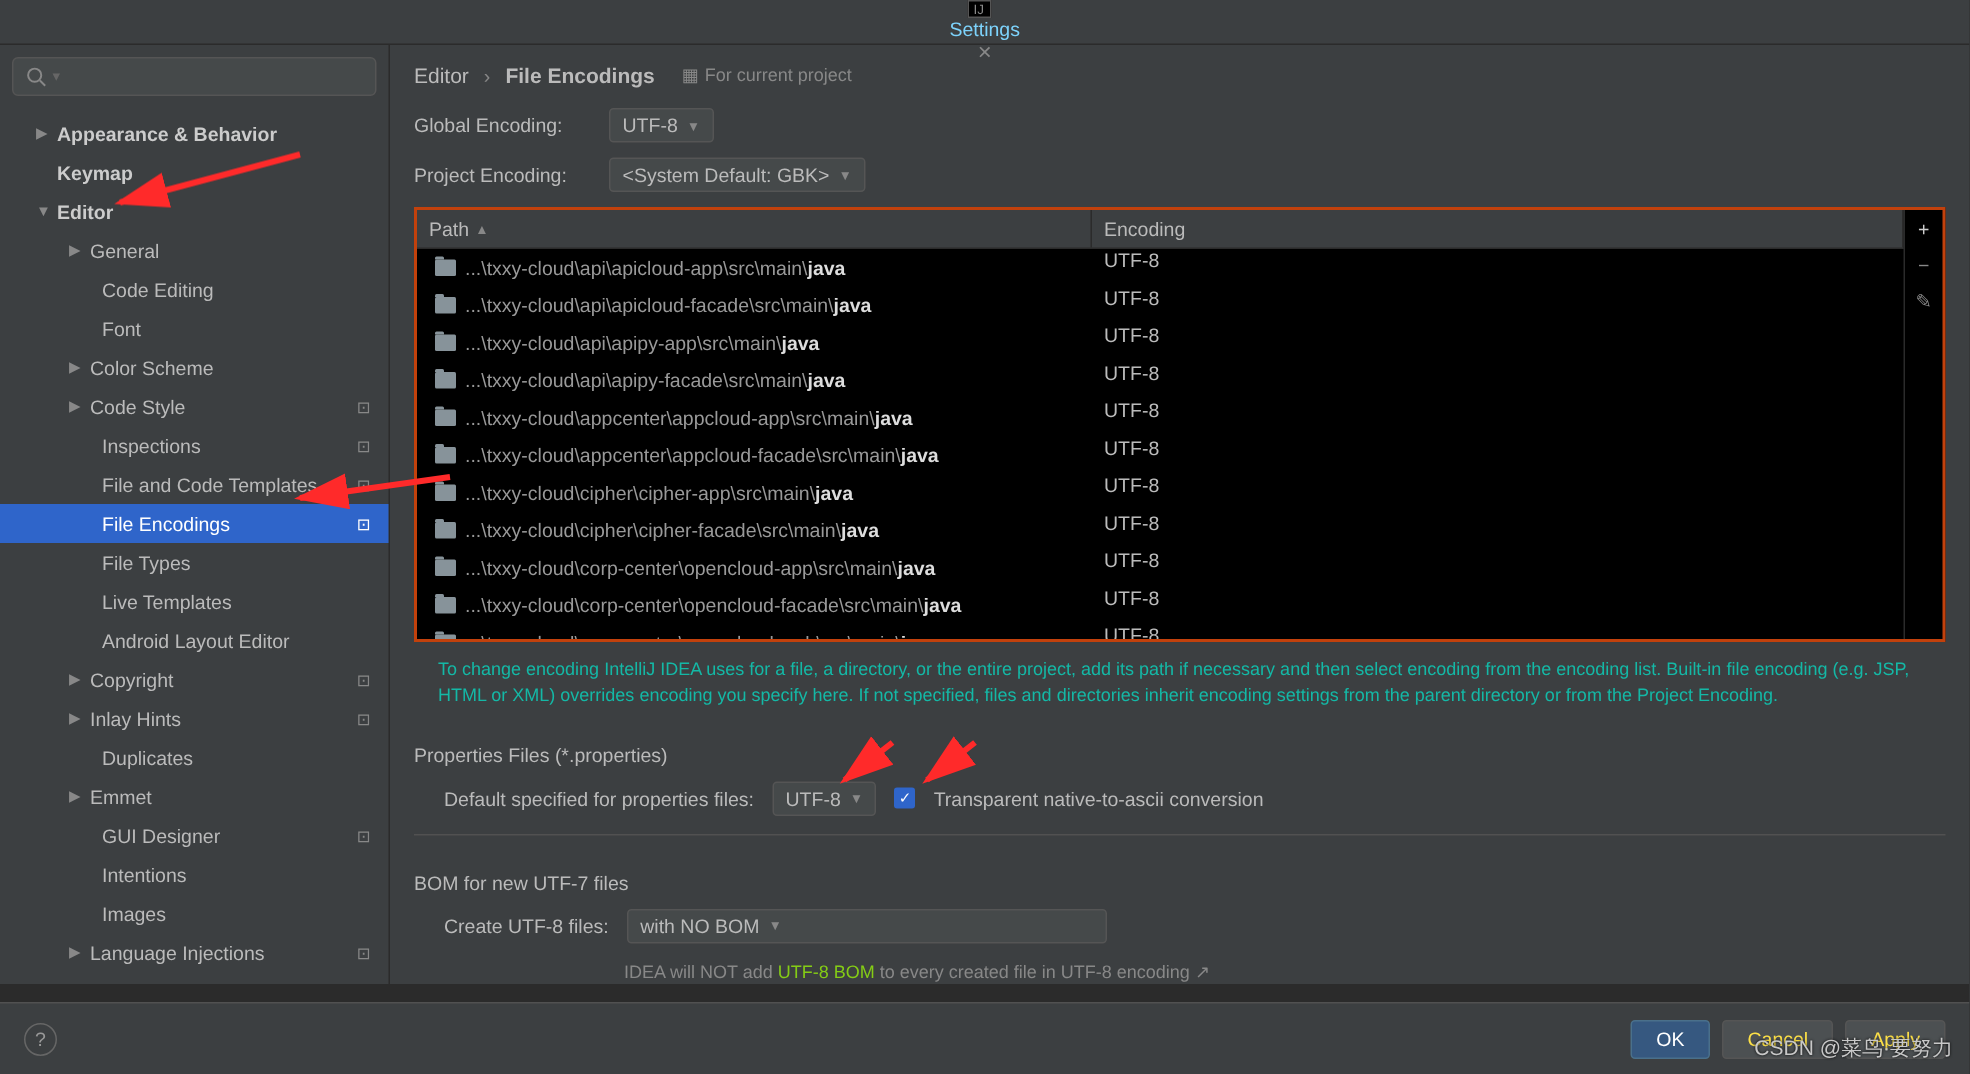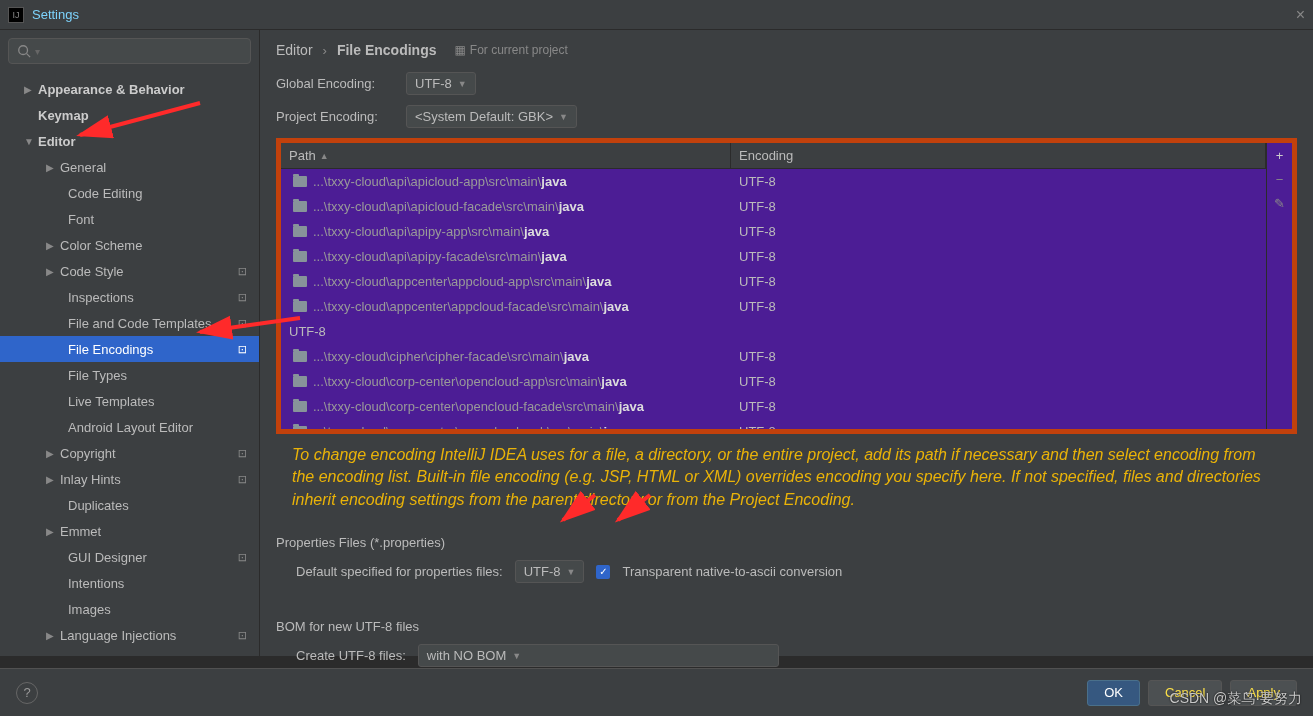--- a/index.html
+++ b/index.html
@@ -1,17 +1,17 @@
 <!DOCTYPE html>
 <html><head>
 <meta charset="utf-8">
 <style>
 * { margin: 0; padding: 0; box-sizing: border-box; font-family: "Segoe UI", Arial, sans-serif; }
 body { background: #2b2b2b; color: #bbb; font-size: 13px; overflow: hidden; width: 1313px; height: 716px; position: relative; }
-.titlebar { height: 30px; background: #3c3f41; display: flex; align-items: center; padding: 0 8px; border-bottom: 1px solid #2b2b2b; }
+.titlebar { height: 30px; background: #3c3f41; display: flex; align-items: center; padding: 0 20px; border-bottom: 1px solid #2b2b2b; flex-direction: column; }
 .titlebar .app-icon { width: 16px; height: 16px; background: #000; border: 1px solid #555; margin-right: 8px; display: flex; align-items: center; justify-content: center; font-size: 9px; color: #888; }
 .titlebar .title { color: #7dd3fc; flex: 1; }
 .titlebar .close { color: #888; font-size: 16px; cursor: pointer; }
 .dialog { display: flex; height: 626px; background: #3c3f41; }
 .left-col { width: 260px; border-right: 1px solid #2b2b2b; display: flex; flex-direction: column; }
 .search-row { padding: 8px; }
 .search-box { width: 100%; height: 26px; background: #45494a; border: 1px solid #555; border-radius: 4px; display: flex; align-items: center; padding: 0 8px; color: #888; }
 .search-box svg { width: 14px; height: 14px; margin-right: 4px; fill: #888; }
 .tree { flex: 1; overflow: auto; padding-top: 4px; }
 .tree-item { height: 26px; display: flex; align-items: center; padding-left: 10px; cursor: pointer; position: relative; }
@@ -25,42 +25,42 @@
 .tree-item .gear { position: absolute; right: 12px; color: #888; font-size: 11px; }
 .right-col { flex: 1; display: flex; flex-direction: column; padding: 12px 16px 0 16px; position: relative; }
 .breadcrumb { display: flex; align-items: center; gap: 10px; margin-bottom: 14px; }
 .breadcrumb .crumb { color: #bbb; font-size: 14px; }
 .breadcrumb .sep { color: #888; }
 .breadcrumb .proj { color: #888; font-size: 12px; display: flex; align-items: center; gap: 4px; margin-left: 8px; }
 .form-row { display: flex; align-items: center; gap: 10px; margin-bottom: 10px; }
 .form-row .lbl { color: #bbb; width: 120px; }
 .combo { background: #45494a; border: 1px solid #555; border-radius: 3px; padding: 3px 8px; display: flex; align-items: center; gap: 6px; color: #bbb; cursor: pointer; }
 .combo .caret { font-size: 9px; color: #888; }
-.table-wrap { border: 5px solid #c2410c; background: #4c1d95; display: flex; }
+.table-wrap { border: 2px solid #c2410c; background: #000000; display: flex; }
 .table-main { flex: 1; }
 .table-head { display: flex; background: #3c3f41; border-bottom: 1px solid #2b2b2b; }
 .th { padding: 5px 8px; color: #bbb; border-right: 1px solid #2b2b2b; }
 .th.path { flex: 0 0 450px; display: flex; align-items: center; gap: 4px; }
 .th.enc { flex: 1; }
 .tbody { height: 260px; overflow: hidden; }
-.trow { display: flex; height: 25px; align-items: center; }
+.trow { display: flex; height: 25px; }
 .td.path { flex: 0 0 450px; padding-left: 12px; display: flex; align-items: center; gap: 6px; color: #999; }
 .td.path .folder-icon { width: 14px; height: 11px; background: #87939a; border-radius: 1px; position: relative; flex-shrink: 0; }
 .td.path .folder-icon::before { content: ''; position: absolute; top: -2px; left: 0; width: 6px; height: 2px; background: #87939a; border-radius: 1px 1px 0 0; }
 .td.path .strong { color: #ddd; font-weight: bold; }
 .td.enc { flex: 1; padding-left: 8px; color: #bbb; }
 .table-side { width: 26px; border-left: 1px solid #2b2b2b; display: flex; flex-direction: column; align-items: center; }
 .table-side .sbtn { width: 26px; height: 24px; display: flex; align-items: center; justify-content: center; color: #888; cursor: pointer; }
 .table-side .sbtn.active { color: #ccc; }
-.hint { color: #eab308; font-size: 16px; padding: 10px 16px; line-height: 1.4; font-style: italic; }
+.hint { color: #14b8a6; font-size: 12px; padding: 10px 16px; line-height: 1.4; }
 .section-title { color: #bbb; margin: 14px 0 10px 0; }
 .inline-row { display: flex; align-items: center; gap: 12px; margin-left: 20px; margin-bottom: 6px; }
 .check { width: 14px; height: 14px; background: #2f65ca; border-radius: 2px; display: flex; align-items: center; justify-content: center; color: #fff; font-size: 10px; cursor: pointer; }
 .divider { height: 1px; background: #515151; margin: 6px 0 10px 0; }
-.wide-combo { width: 361px; }
+.wide-combo { width: 320px; }
 .bom-note { color: #888; margin-left: 140px; margin-top: 6px; font-size: 12px; }
 .bom-note .link { color: #84cc16; }
 .bom-note .ext { color: #888; }
 .footer { position: absolute; bottom: 0; left: 0; right: 0; height: 48px; background: #3c3f41; border-top: 1px solid #515151; display: flex; align-items: center; padding: 0 16px; }
 .footer .help { width: 22px; height: 22px; border: 1px solid #666; border-radius: 50%; display: flex; align-items: center; justify-content: center; color: #999; cursor: pointer; }
 .footer .spacer { flex: 1; }
 .footer .btn { height: 26px; padding: 0 16px; margin-left: 8px; border: 1px solid #555; border-radius: 3px; background: #4c5052; color: #fde047; display: flex; align-items: center; cursor: pointer; }
 .footer .btn.primary { background: #365880; border-color: #4a708b; color: #fff; }
 .watermark { position: absolute; bottom: 8px; right: 11px; color: #c8c8c8; font-size: 14px; z-index: 20; text-shadow: 0 0 2px #000; }
 .arrow { position: absolute; pointer-events: none; z-index: 15; }
@@ -261,20 +261,24 @@
               <div class="td enc">UTF-8</div>
             </div>
             <div class="trow">
               <div class="td path">
                 <span class="folder-icon"></span>
                 <span>...\txxy-cloud\appcenter\appcloud-facade\src\main\<span class="strong">java</span></span>
               </div>
               <div class="td enc">UTF-8</div>
             </div>
             <div class="trow">
+              <div class="td path">
+                <span class="folder-icon"></span>
+                <span>...\txxy-cloud\cipher\cipher-app\src\main\<span class="strong">java</span></span>
+              </div>
               <div class="td enc">UTF-8</div>
             </div>
             <div class="trow">
               <div class="td path">
                 <span class="folder-icon"></span>
                 <span>...\txxy-cloud\cipher\cipher-facade\src\main\<span class="strong">java</span></span>
               </div>
               <div class="td enc">UTF-8</div>
             </div>
             <div class="trow">
@@ -315,21 +319,21 @@
       <div class="combo">
           <span>UTF-8</span>
           <span class="caret">▼</span>
         </div>
       <div class="check">✓</div>
       <span>Transparent native-to-ascii conversion</span>
     </div>
 
     <div class="divider"></div>
 
-    <div class="section-title">BOM for new UTF-8 files</div>
+    <div class="section-title">BOM for new UTF-7 files</div>
     <div class="inline-row">
       <span>Create UTF-8 files:</span>
       <div class="combo wide-combo">
           <span>with NO BOM</span>
           <span class="caret">▼</span>
         </div>
     </div>
     <div class="bom-note">
       <span>IDEA will NOT add </span><span class="link">UTF-8 BOM</span><span> to every created file in UTF-8 encoding </span><span class="ext">↗</span>
     </div>

